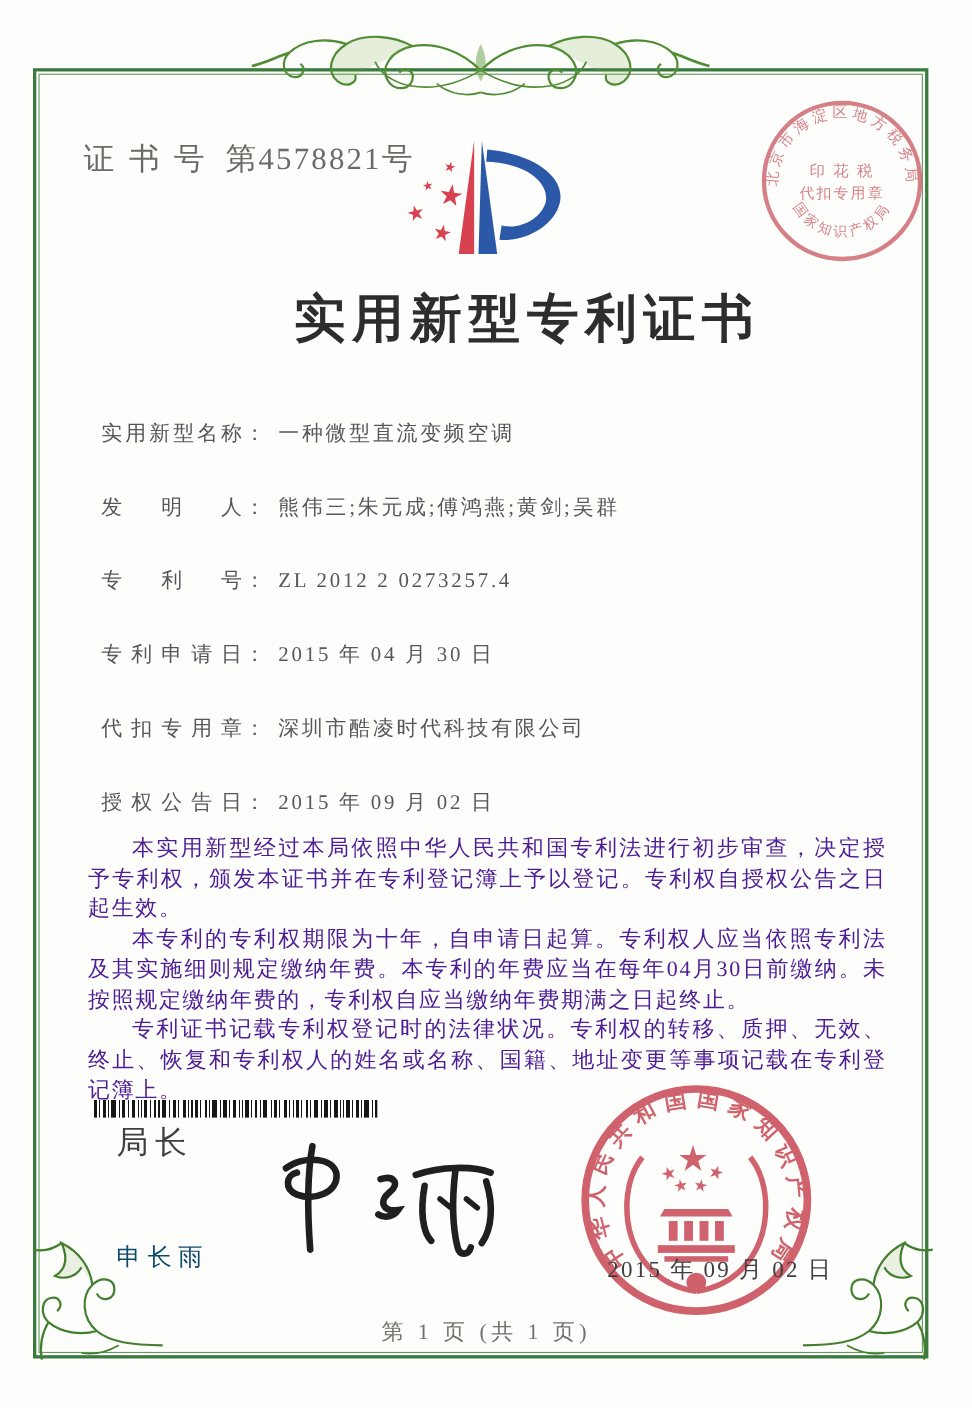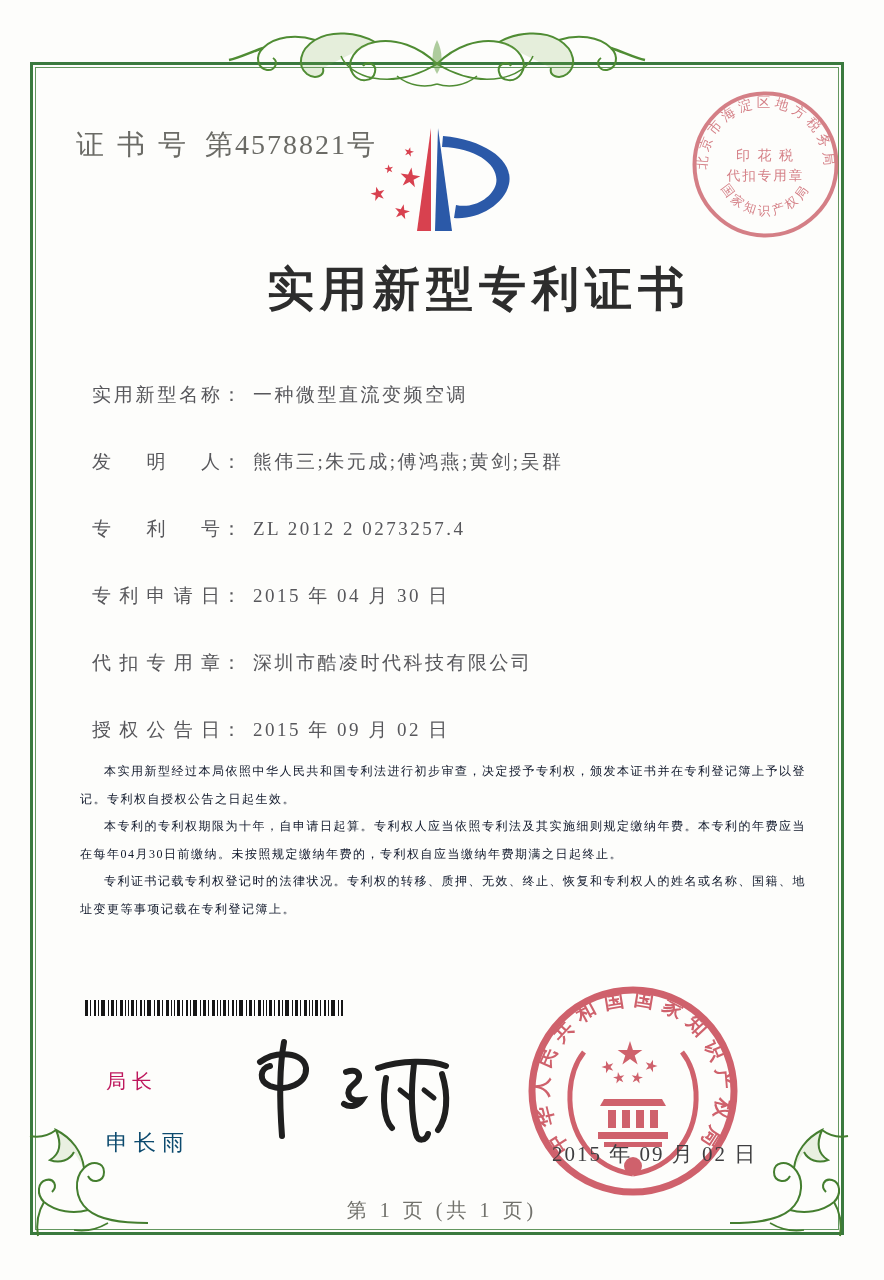--- a/index.html
+++ b/index.html
@@ -23,27 +23,27 @@
   .doc-title{position:absolute;left:0;top:258px;width:100%;text-align:center;
     font-size:47px;font-weight:bold;color:#2d2d2d;letter-spacing:6px;padding-left:37px;}
   
   .fields{position:absolute;left:92px;top:382px;display:flex;flex-direction:column;gap:41px;
     font-size:19px;color:#57575b;}
   .frow{display:flex;align-items:baseline;letter-spacing:2px;line-height:26px;font-family:Liberation Serif, serif;}
   .flabel{display:inline-block;width:130px;text-align:justify;text-align-last:justify;}
   .fcolon{margin-right:10px;}
   .fvalue{letter-spacing:2.5px;}
   
-  .body-text{position:absolute;left:80px;top:758px;width:726px;font-size:12px;
-    line-height:27.5px;color:#0f172a;text-align:justify;letter-spacing:1.5px;}
+  .body-text{position:absolute;left:80px;top:758px;width:726px;font-size:20px;
+    line-height:27.5px;color:#4c1d95;text-align:justify;letter-spacing:1.5px;}
   .body-text p{margin:0;text-indent:2em;}
   
   .barcode{position:absolute;left:85px;top:1000px;width:258px;height:16px;
     background:repeating-linear-gradient(90deg,#161616 0 3px,#fff 3px 5px,#161616 5px 6px,#fff 6px 9px,#161616 9px 11px,#fff 11px 13px,#161616 13px 14px,#fff 14px 16px,#161616 16px 20px,#fff 20px 23px,#161616 23px 24px,#fff 24px 26px,#161616 26px 29px,#fff 29px 31px,#161616 31px 32px,#fff 32px 35px,#161616 35px 38px,#fff 38px 40px,#161616 40px 41px,#fff 41px 43px,#161616 43px 44px,#fff 44px 46px);}
-  .exec-title{position:absolute;left:106px;top:1068px;font-size:20px;letter-spacing:6px;color:#be185d;}
+  .exec-title{position:absolute;left:106px;top:1019px;font-size:29px;letter-spacing:6px;color:#404040;}
   .exec-name{position:absolute;left:106px;top:1108px;font-size:22px;letter-spacing:6px;color:#0c4a6e;margin-top:20px;}
   .signature{position:absolute;left:246px;top:1034px;width:218px;height:120px;}
   .big-seal{position:absolute;left:524px;top:982px;width:218px;height:218px;}
   .seal-date{position:absolute;left:552px;top:1140px;font-size:21px;letter-spacing:2px;
     color:#3e3e40;z-index:5;}
   .footer{position:absolute;left:0;top:1197px;width:100%;text-align:center;
     font-size:20px;letter-spacing:4px;color:#71716b;}
   .seal-font{font-family:"Liberation Serif","DejaVu Serif",serif;}
 </style>
 </head>

